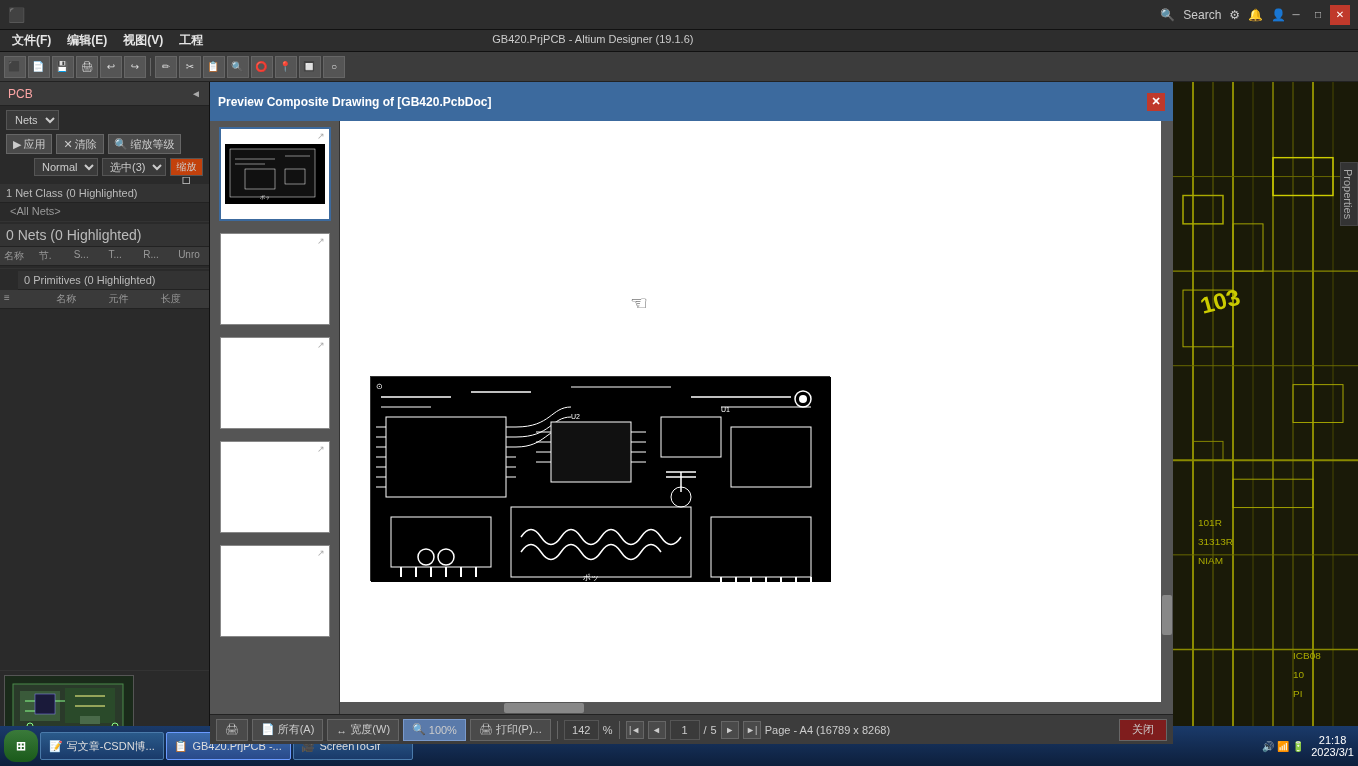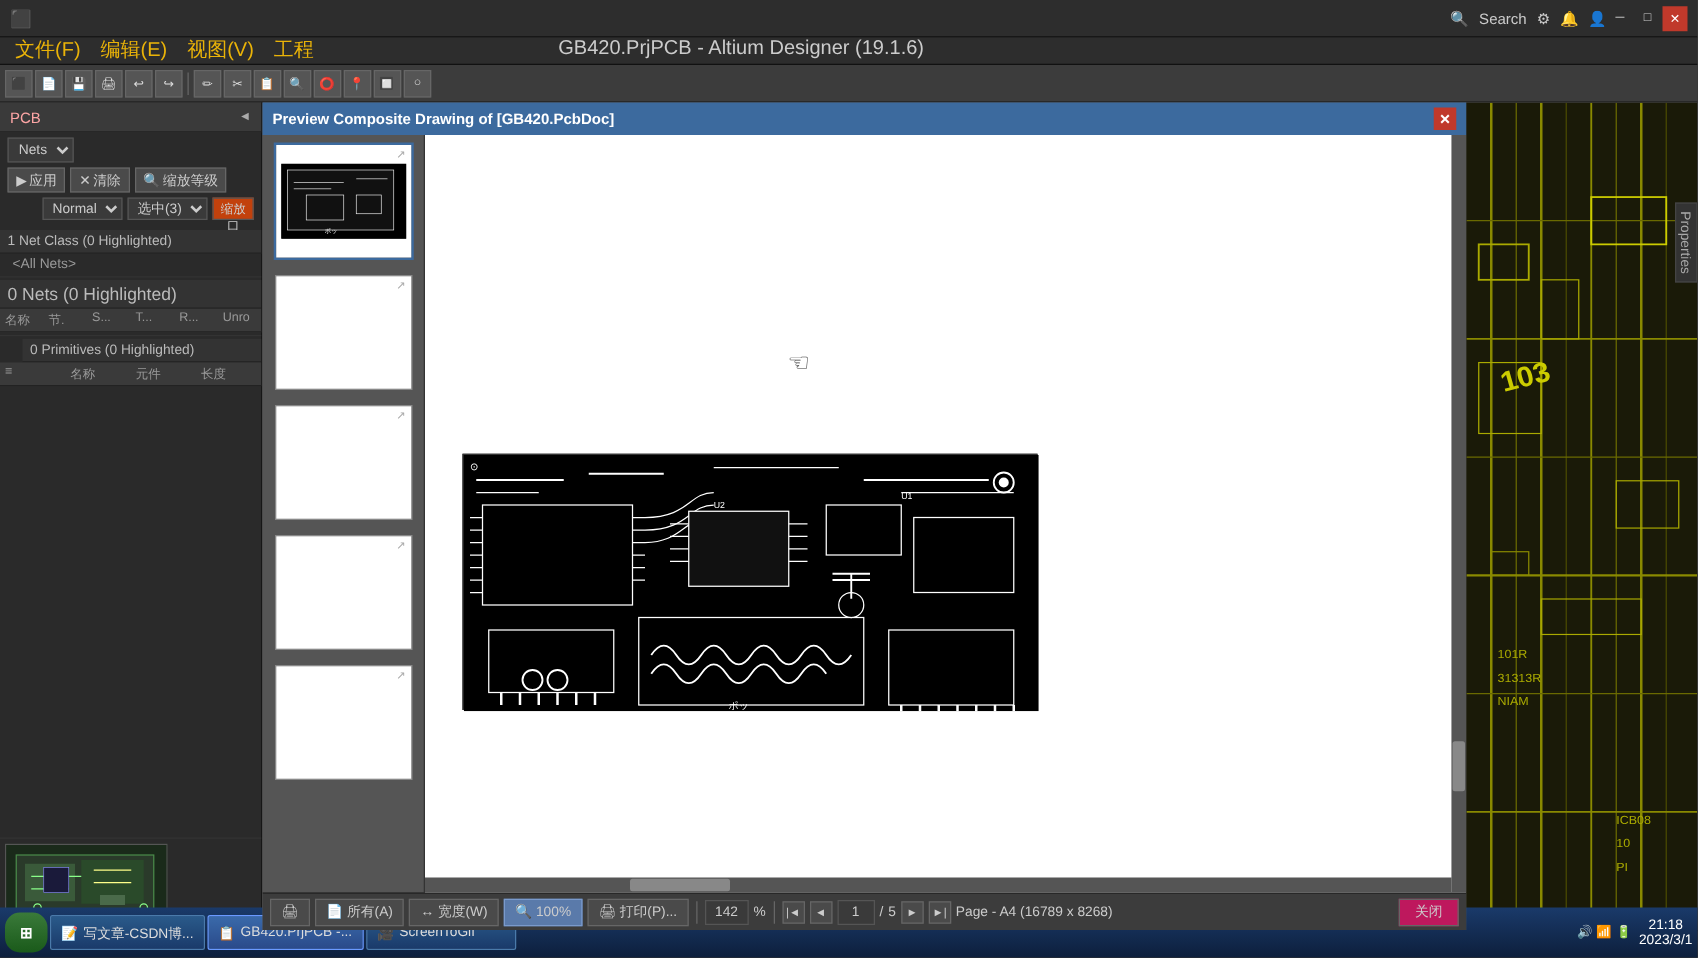--- a/index.html
+++ b/index.html
@@ -9,36 +9,36 @@
     .title-bar {
       background: #2d2d2d;
       height: 30px;
       display: flex;
       align-items: center;
       justify-content: space-between;
       padding: 0 8px;
       border-bottom: 1px solid #111;
     }
     .title-bar-left { display: flex; align-items: center; gap: 6px; }
-    .title-bar-title { font-size: 16px; color: #ccc; flex: 1; text-align: center; margin-top: 48px; }
+    .title-bar-title { font-size: 11px; color: #ccc; flex: 1; text-align: center; margin-top: 48px; }
     .title-bar-controls { display: flex; gap: 2px; }
     .title-bar-btn { width: 20px; height: 20px; display: flex; align-items: center; justify-content: center; cursor: pointer; font-size: 10px; color: #ccc; background: transparent; border: none; }
     .title-bar-icons { display: flex; gap: 8px; align-items: center; }
     .title-icon { font-size: 14px; color: #aaa; }
 
     
     .menu-bar {
       background: #2d2d2d;
       height: 22px;
       display: flex;
       align-items: center;
       padding: 0 4px;
       border-bottom: 1px solid #111;
     }
-    .menu-item { padding: 2px 8px; cursor: pointer; font-size: 16px; color: #eab308; }
+    .menu-item { padding: 2px 8px; cursor: pointer; font-size: 12px; color: #e5e5e5; font-weight: bold; }
 
     
     .toolbar {
       background: #3c3c3c;
       height: 30px;
       display: flex;
       align-items: center;
       padding: 0 4px;
       gap: 2px;
       border-bottom: 1px solid #222;
@@ -212,21 +212,21 @@
     .dialog-overlay {
       position: absolute;
       top: 0; left: 0; right: 0; bottom: 0;
       display: flex;
       flex-direction: column;
       z-index: 10;
     }
 
     .dialog-title-bar {
       background: #3c6a9e;
-      height: 26px;
+      height: 39px;
       display: flex;
       align-items: center;
       justify-content: space-between;
       padding: 0 8px;
       flex-shrink: 0;
     }
     .dialog-title { font-size: 12px; color: white; font-weight: bold; }
     .dialog-close-btn {
       width: 18px; height: 18px;
       background: #c0392b;
@@ -298,21 +298,21 @@
       width: 18px;
       height: 18px;
       cursor: pointer;
       font-size: 9px;
       display: flex;
       align-items: center;
       justify-content: center;
     }
     .page-info { font-size: 11px; color: #ccc; }
     .close-main-btn {
-      background: #be185d;
+      background: #7f1d1d;
       border: 1px solid #666;
       color: #ccc;
       font-size: 11px;
       padding: 2px 12px;
       cursor: pointer;
       height: 22px;
       margin-left: auto;
     }
 
     

